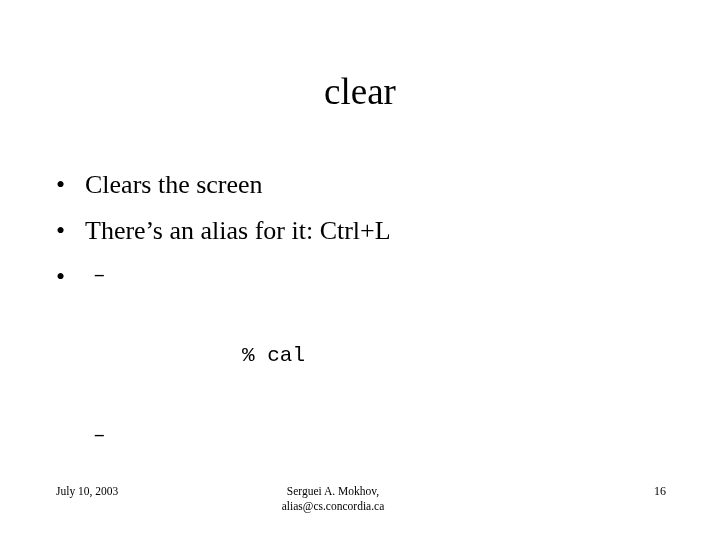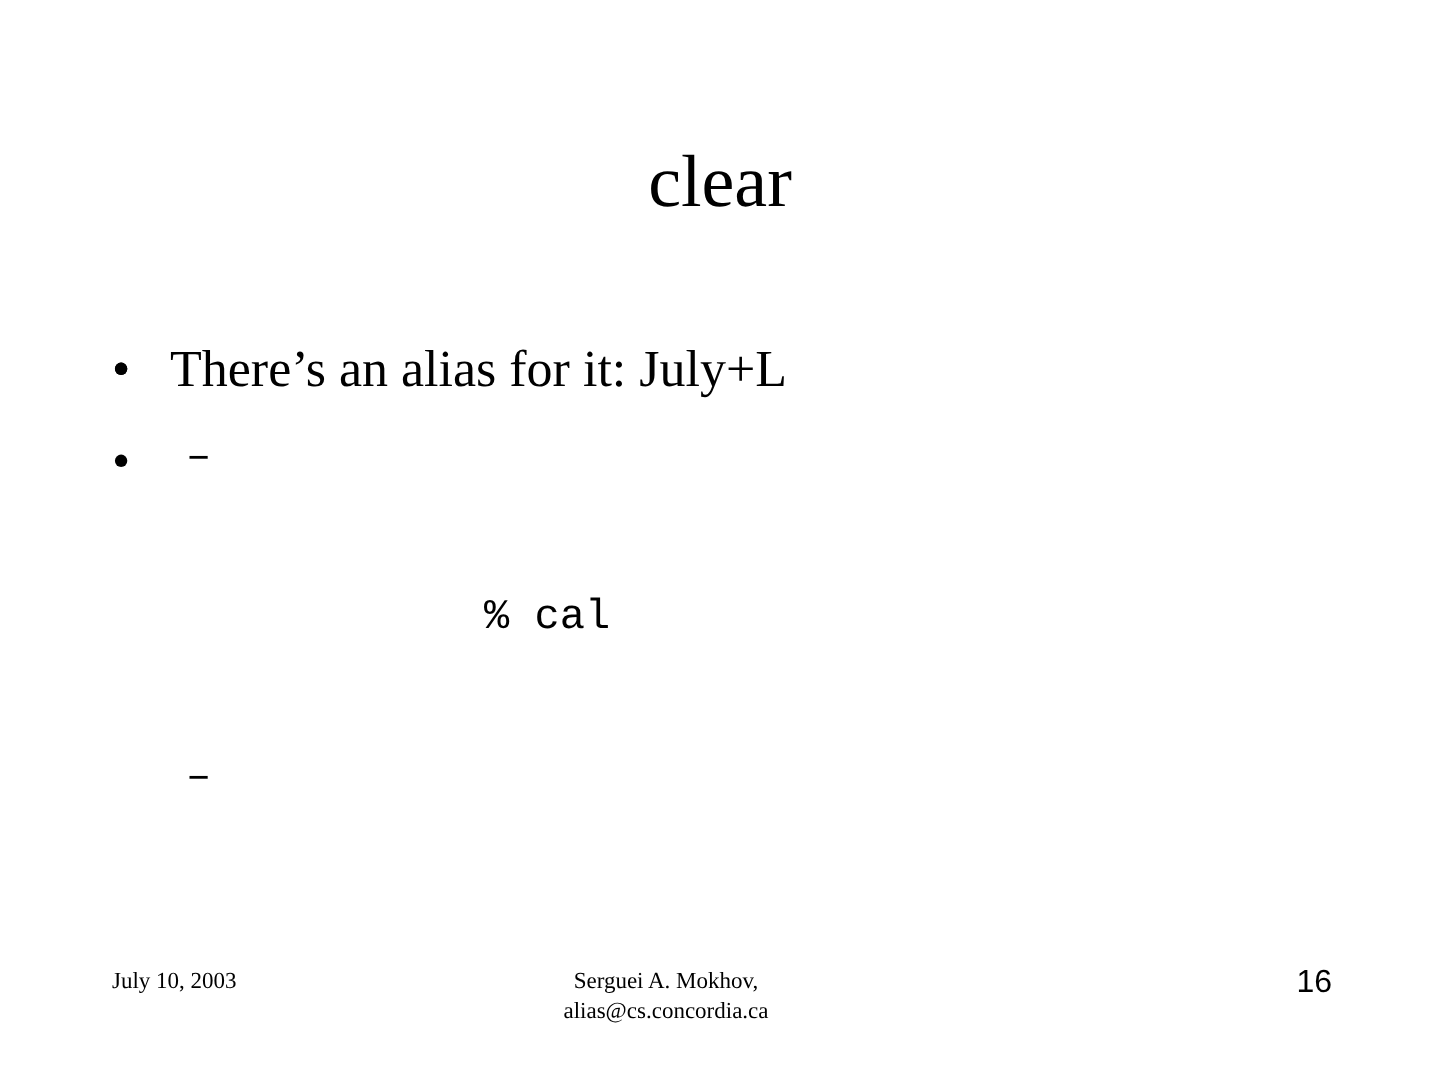--- a/index.html
+++ b/index.html
@@ -125,42 +125,43 @@
     font-family: "Liberation Serif", "DejaVu Serif", serif;
     color: #000000;
   }
   .footer-center .line2 {
     display: block;
   }
   .footer-page {
     position: absolute;
     right: 54px;
     top: 0px;
-    font-size: 16px;
+    font-size: 12px;
     line-height: 15px;
-    font-family: Liberation Sans, sans-serif;
+    font-family: Liberation Serif, serif;
     color: #000000;
   }
 </style>
 </head>
 <body>
 
 <div class="slide">
 
   <div class="slide-title">clear</div>
 
   <div class="body-block">
 
     <ul class="level1">
       <li class="bullet1">
         <span class="marker1">•</span>
+        <span class="bullet-text">Clears the screen</span>
       </li>
       <li class="bullet1">
         <span class="marker1">•</span>
-        <span class="bullet-text">There’s an alias for it: July+L</span>
+        <span class="bullet-text">There’s an alias for it: Ctrl+L</span>
       </li>
       <li class="bullet1">
         <span class="marker1">•</span>
       </li>
     </ul>
 
     <div class="sub-list-wrap">
       <ul class="level2">
         <li class="bullet2">
           <span class="marker2">–</span>

